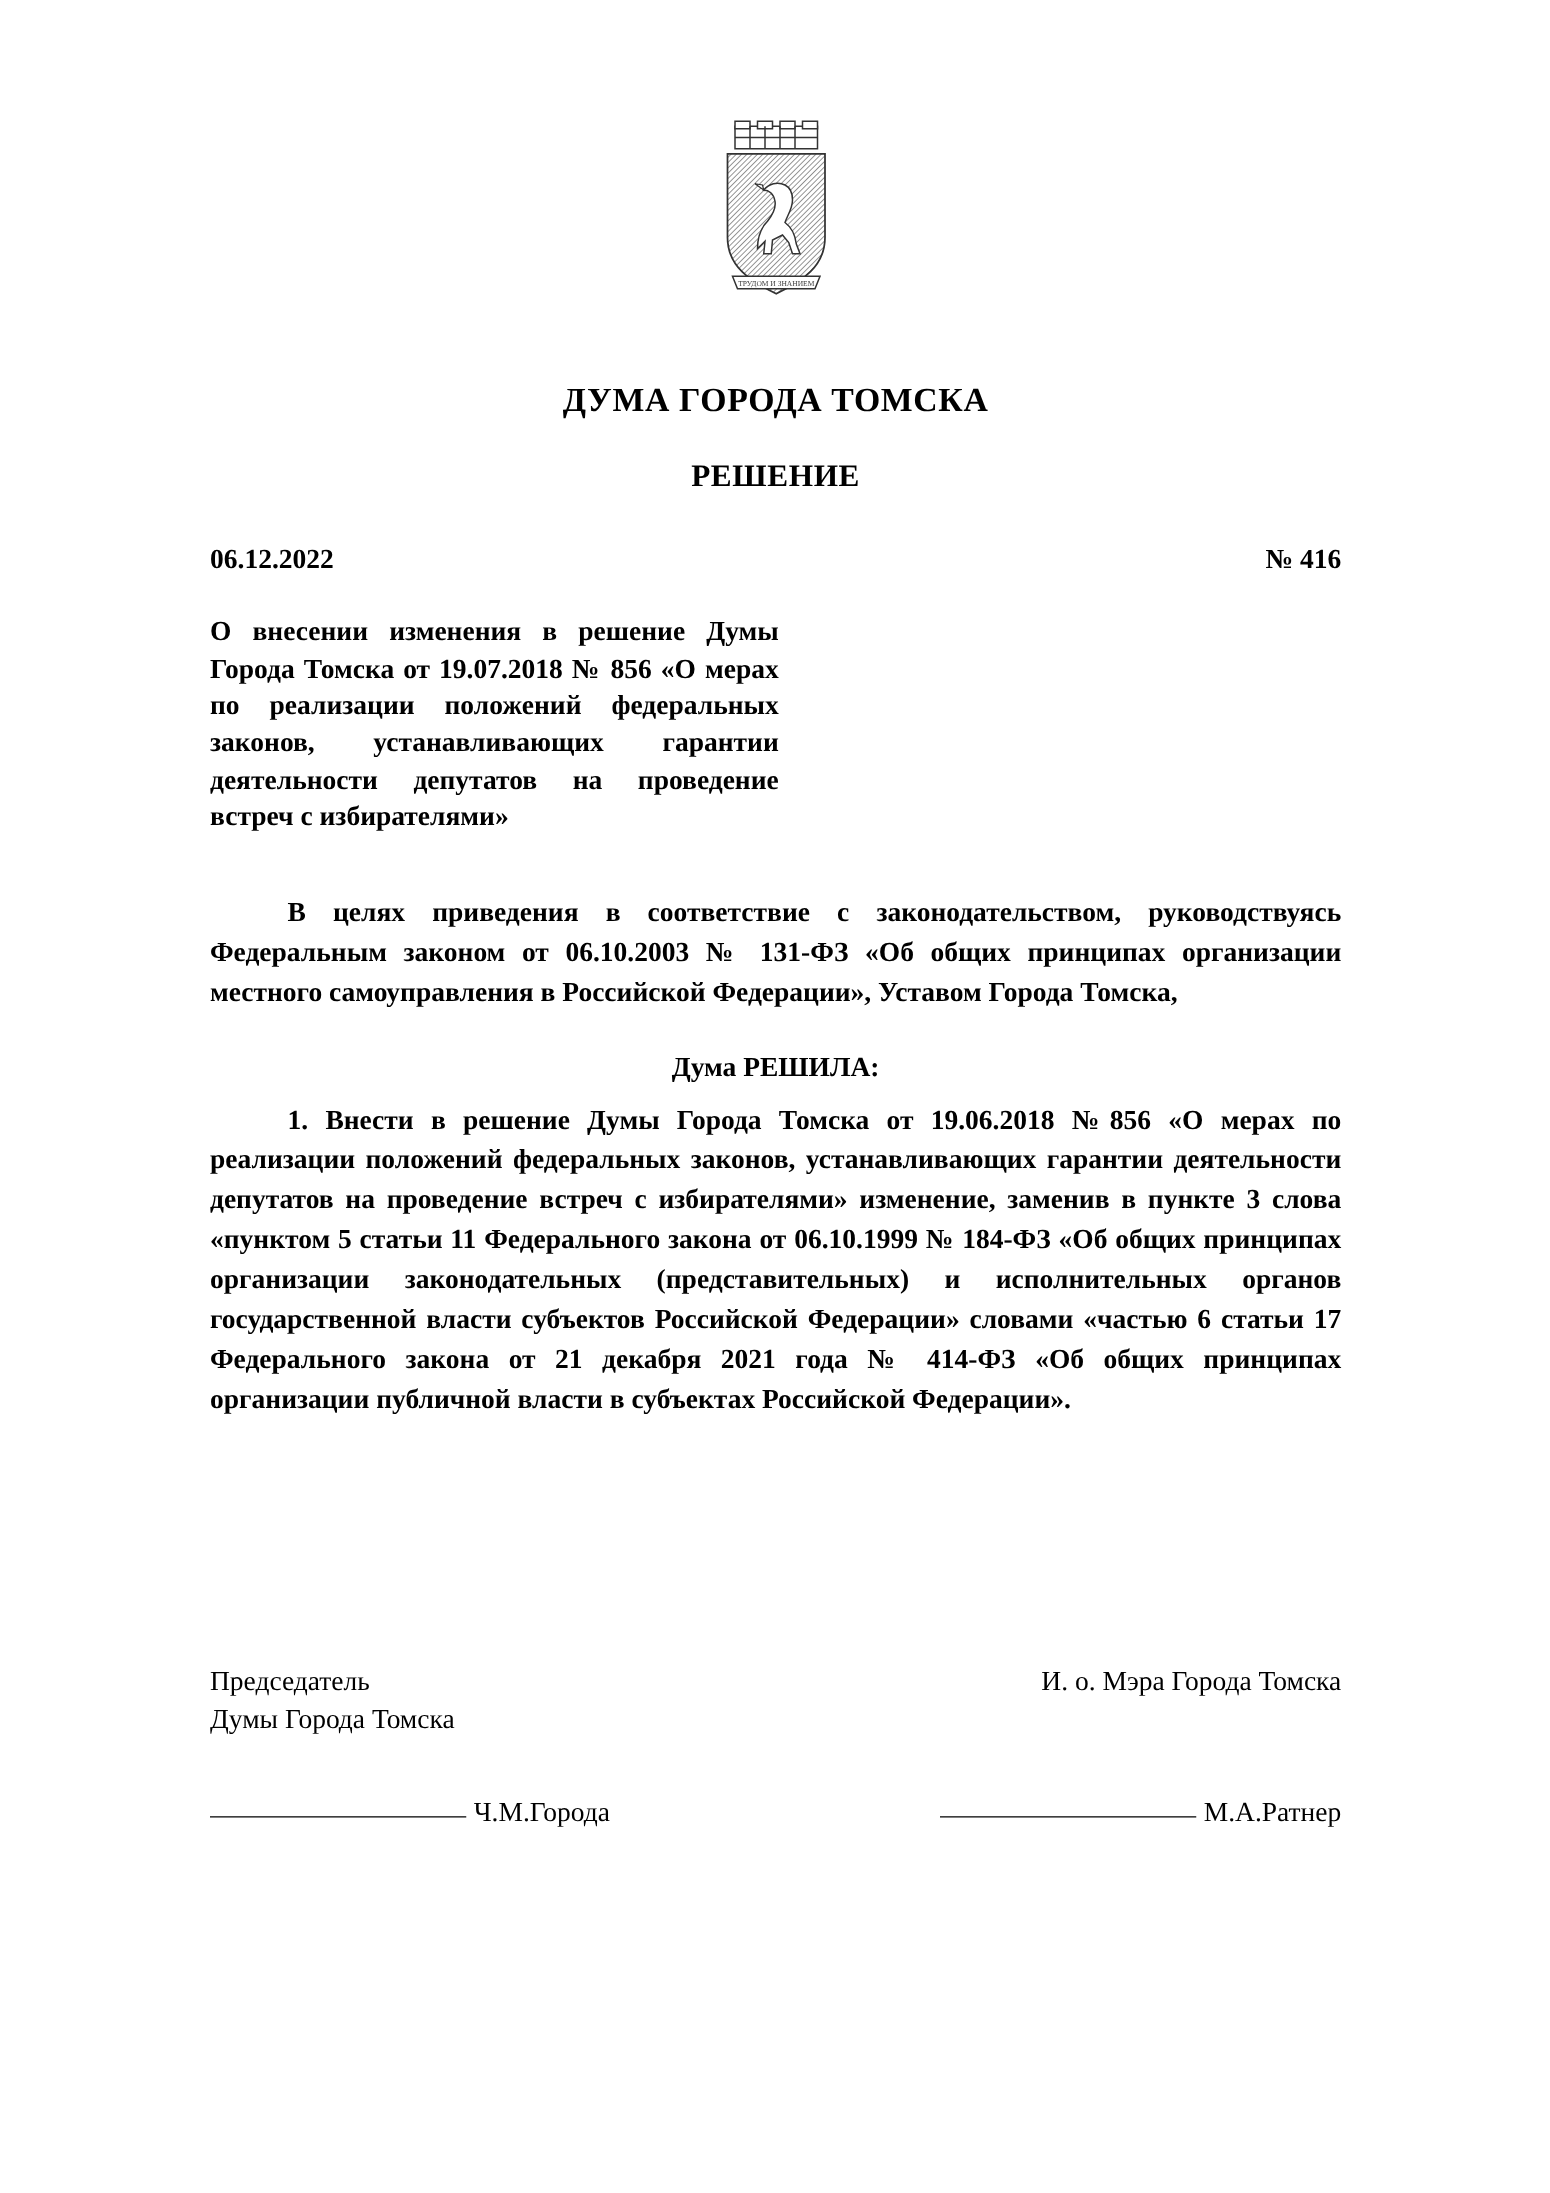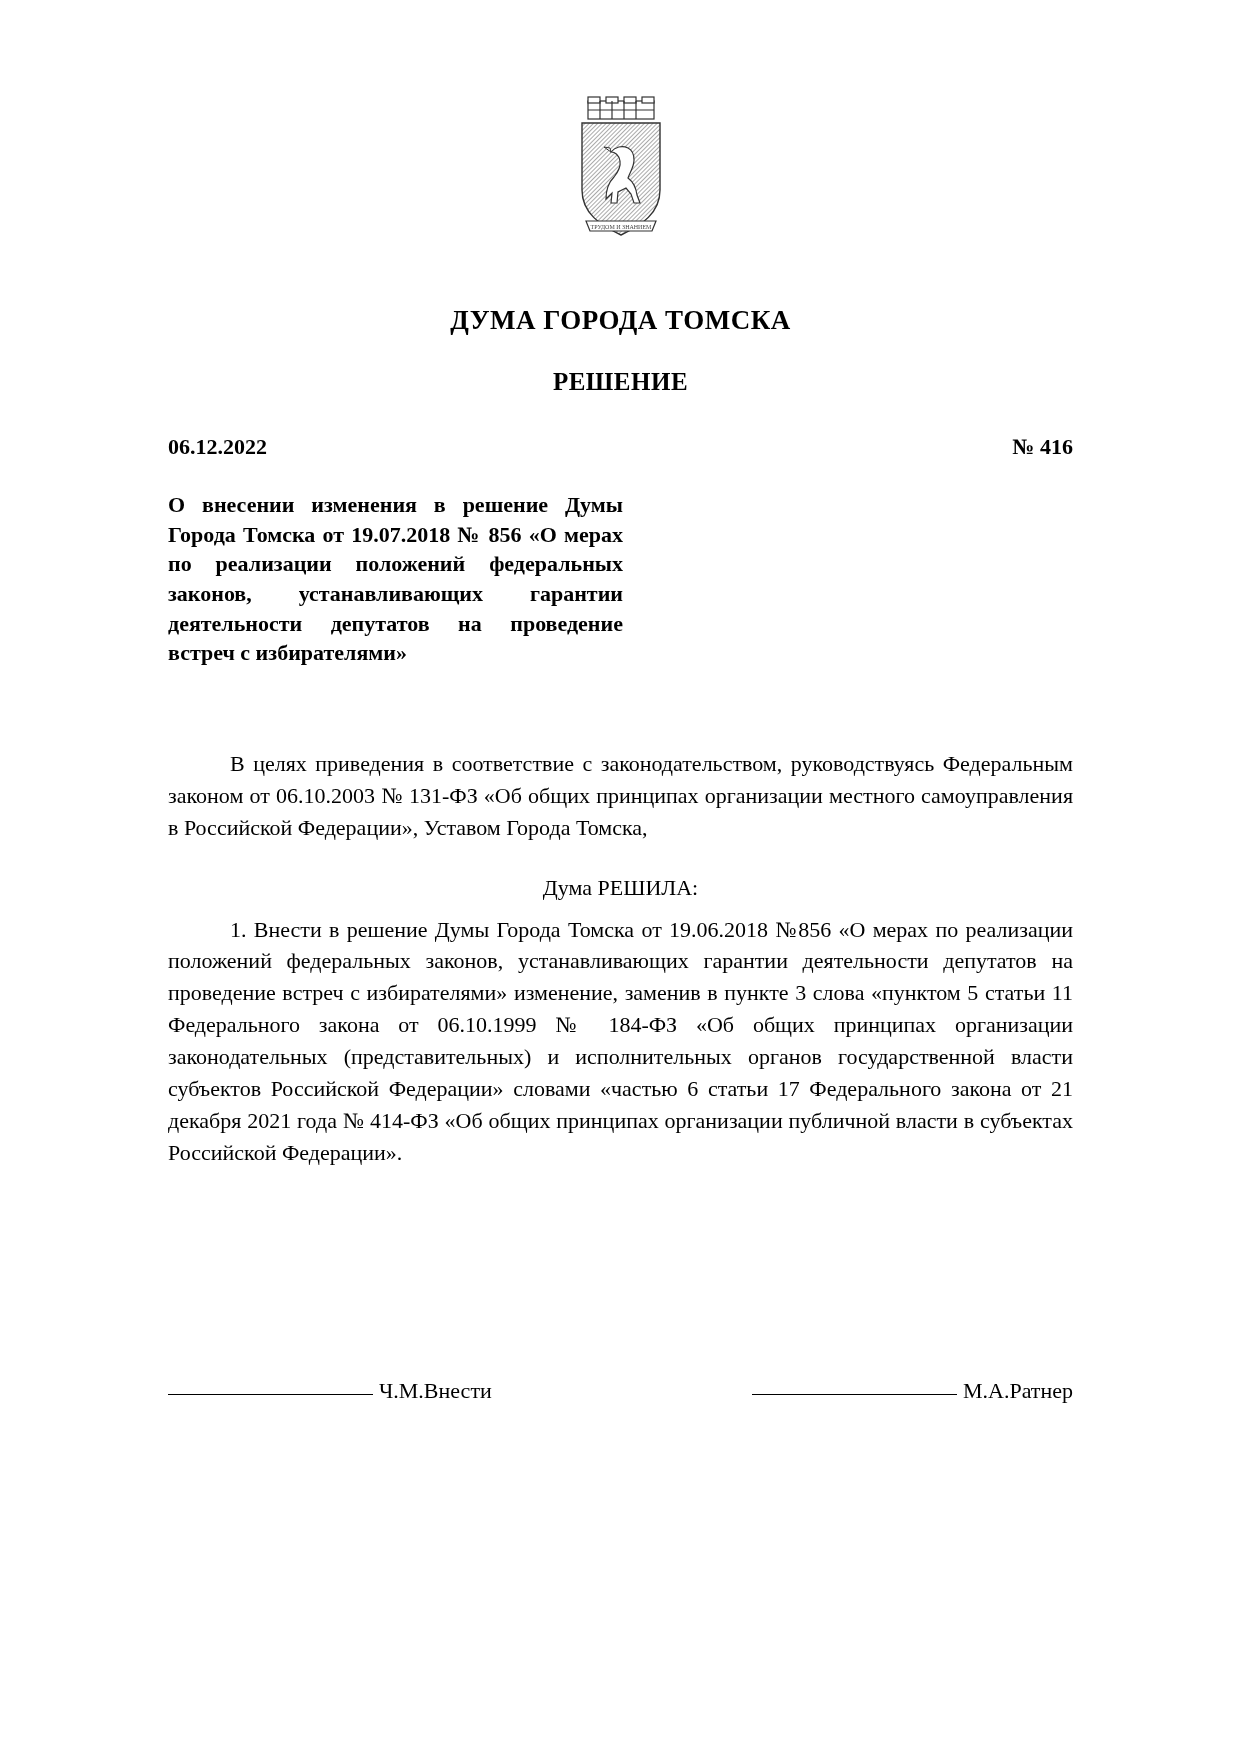--- a/index.html
+++ b/index.html
@@ -87,24 +87,25 @@
     font-weight: bold;
     text-align: justify;
     text-align-last: left;
     line-height: 1.35;
   }
 
   
   .body-block {
     position: absolute;
     left: 0;
-    top: 748px;
+    top: 714px;
     width: 905px;
     font-size: 22px;
     line-height: 1.45;
+    font-weight: bold;
   }
   .para {
     text-align: justify;
     text-indent: 62px;
     margin: 0 0 0 0;
   }
   .center-line {
     text-align: center;
     text-indent: 0;
     margin: 28px 0 10px 0;
@@ -198,24 +199,31 @@
 
     <div class="subject">О внесении изменения в решение Думы Города Томска от 19.07.2018 № 856 «О мерах по реализации положений федеральных законов, устанавливающих гарантии деятельности депутатов на проведение встреч с избирателями»</div>
 
     <div class="body-block">
       <p class="para">В целях приведения в соответствие с законодательством, руководствуясь Федеральным законом от 06.10.2003 № 131-ФЗ «Об общих принципах организации местного самоуправления в Российской Федерации», Уставом Города Томска,</p>
       <p class="center-line">Дума РЕШИЛА:</p>
       <p class="item">1. Внести в решение Думы Города Томска от 19.06.2018 №856 «О мерах по реализации положений федеральных законов, устанавливающих гарантии деятельности депутатов на проведение встреч с избирателями» изменение, заменив в пункте 3 слова «пунктом 5 статьи 11 Федерального закона от 06.10.1999 № 184-ФЗ «Об общих принципах организации законодательных (представительных) и исполнительных органов государственной власти субъектов Российской Федерации» словами «частью 6 статьи 17 Федерального закона от 21 декабря 2021 года № 414-ФЗ «Об общих принципах организации публичной власти в субъектах Российской Федерации».</p>
     </div>
 
     <div class="signatures">
+      <div class="sig-titles">
+        <div class="sig-left-title">
+          <div>Председатель</div>
+          <div>Думы Города Томска</div>
+        </div>
+        <div class="sig-right-title">И. о. Мэра Города Томска</div>
+      </div>
       <div class="sig-lines">
         <div class="sig-slot">
           <span class="sig-rule"></span>
-          <span class="nowrap">Ч.М.Внести</span>
+          <span class="nowrap">Ч.М.Города</span>
         </div>
         <div class="sig-slot">
           <span class="sig-rule"></span>
           <span class="nowrap">М.А.Ратнер</span>
         </div>
       </div>
     </div>
 
   </div>
 </div>

